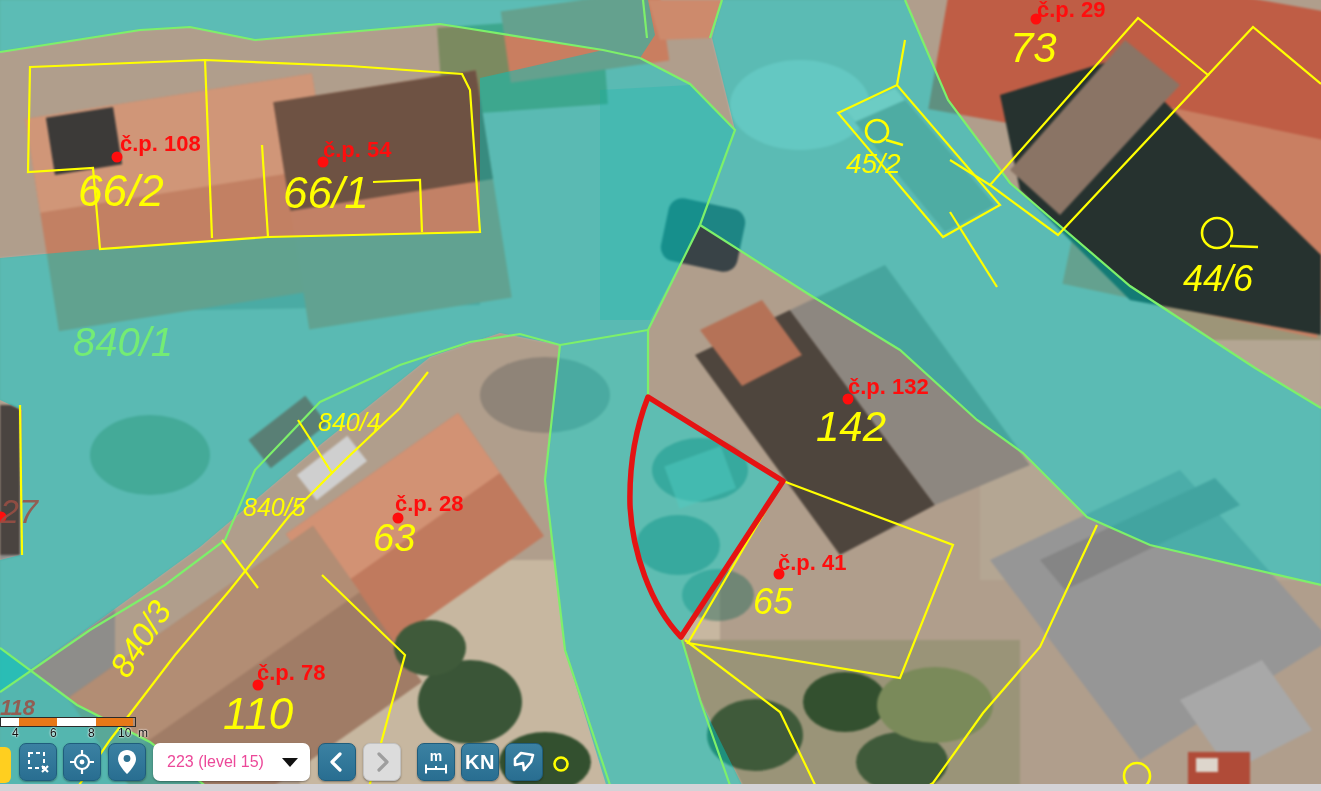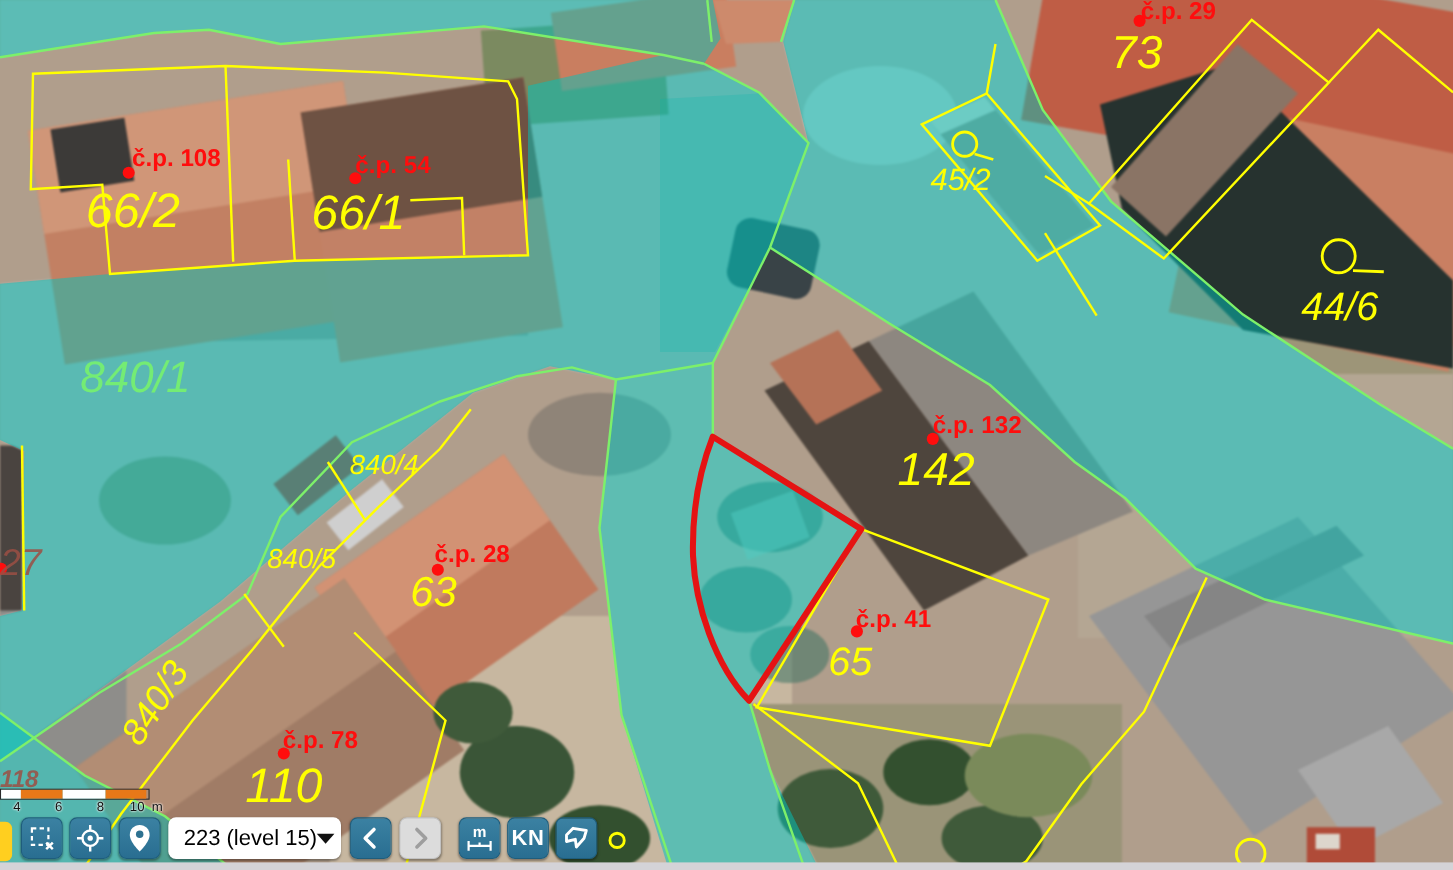--- a/index.html
+++ b/index.html
@@ -31,21 +31,21 @@
         box-shadow:0 1px 2px rgba(0,0,0,.35);display:flex;align-items:center;
         justify-content:center;cursor:pointer;box-sizing:border-box;}
   .tbtn svg{display:block;}
   .tbtn.disabled{background:#dcdcdc;border-color:#c2c2c2;cursor:default;}
   .edge-btn{position:absolute;left:0;top:747px;width:11px;height:36px;
             background:#ffcf1f;border-radius:0 6px 6px 0;}
   .dropdown{position:absolute;left:153px;top:743px;width:157px;height:38px;
             background:#fff;border-radius:7px;box-shadow:0 1px 2px rgba(0,0,0,.35);
             display:flex;align-items:center;cursor:pointer;box-sizing:border-box;
             padding:0 12px 0 14px;}
-  .dropdown .val{font-size:20px;color:#000000;flex:1;white-space:nowrap;}
+  .dropdown .val{font-size:16px;color:#ec4899;flex:1;white-space:nowrap;}
   .dd-arrow{width:0;height:0;border-left:8px solid transparent;
             border-right:8px solid transparent;border-top:9px solid #111;}
   .kn-label{color:#fff;font-weight:700;font-size:20px;letter-spacing:.5px;}
   .bottom-strip{position:absolute;left:0;top:784px;width:100%;height:7px;background:#d4d3d7;}
 </style>
 </head>
 <body>
 
 <div class="stage">
 

